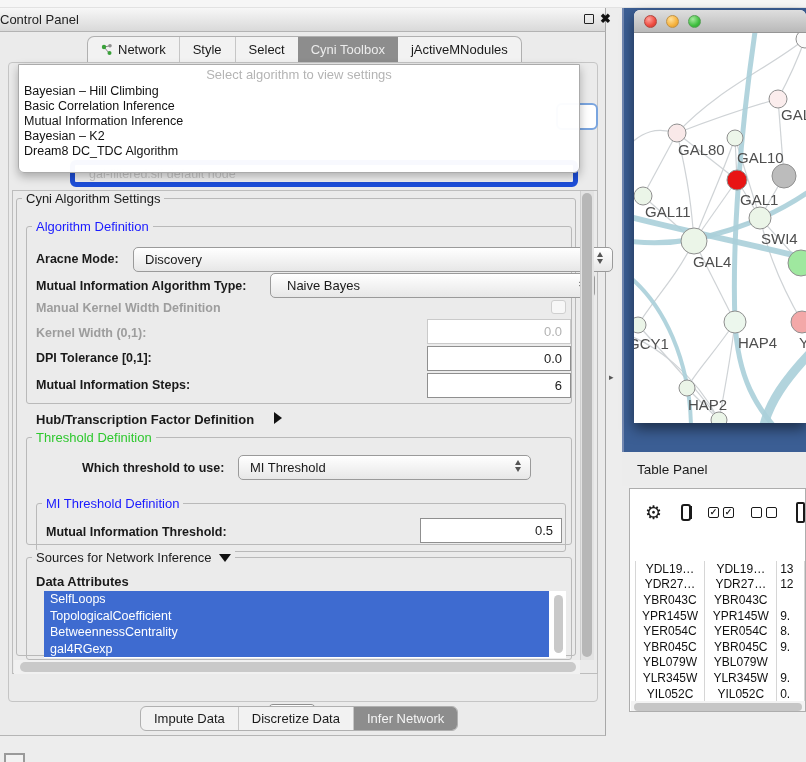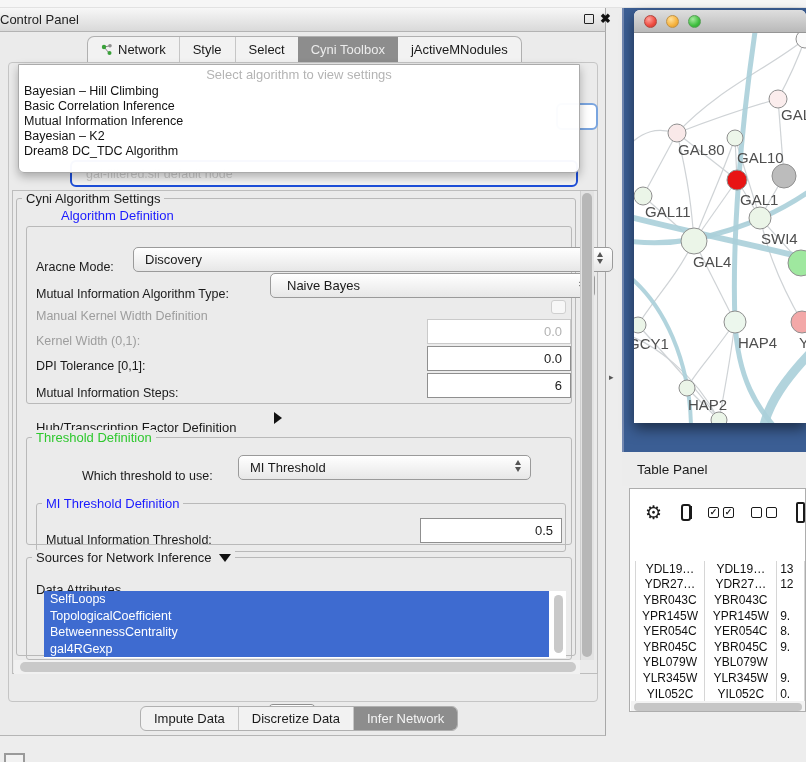--- a/index.html
+++ b/index.html
@@ -21,21 +21,21 @@
   .tabstrip { left:87px; top:36px; height:26px; display:flex; align-items:stretch;
       background:#f2f2f2; border:1px solid #b0b0b0; border-bottom:none; border-radius:7px 7px 0 0; overflow:hidden; }
   .tabstrip .tab { display:flex; align-items:center; gap:5px; padding:0 13px; font-size:13px; color:#1a1a1a; white-space:nowrap; }
   .tabstrip .tab + .tab { border-left:1px solid #c6c6c6; }
   .tabstrip .tab.selected { background:#8d8d8d; color:#ececec; border-left:none; }
   .tabstrip .tab.selected + .tab { border-left:none; }
 
   .panel-outline { left:8px; top:62px; width:590px; height:640px; border:1px solid #c5c5c5; border-radius:4px; background:#ebebeb; }
 
   
-  .frag-combo { left:70px; top:160px; width:508px; height:27px; border:2px solid #1d4ed8; border-radius:6px;
+  .frag-combo { left:70px; top:160px; width:508px; height:27px; border:5px solid #1d4ed8; border-radius:6px;
       background:#f3f3f3; color:#c9c9c9; font-size:12.5px; display:flex; align-items:center; padding-left:14px; z-index:5; }
   .frag-blue { left:556px; top:103px; width:42px; height:27px; border:2px solid #7aa5df; border-radius:6px; background:#fff; z-index:5; }
 
   
   .dropdown { left:18px; top:64px; width:562px; height:109px; background:rgba(255,255,255,0.97);
       border:1px solid #ababab; border-radius:0 0 6px 6px; box-shadow:0 4px 10px rgba(0,0,0,0.28); z-index:50; }
   .dd-prompt { height:19px; text-align:center; color:#b4b4b4; font-size:13px; line-height:20px; }
   .dd-item { height:15px; line-height:15px; font-size:12.5px; padding-left:5px; color:#111; white-space:nowrap; }
   .dd-item.hl { font-weight:bold; }
 
@@ -45,21 +45,21 @@
   .vscroll-thumb { left:582px; top:193px; width:10px; height:464px; background:#b7b7b7; border-radius:5px; }
   .hscroll-track { left:14px; top:660px; width:566px; height:14px; background:#f1f1f1; }
   .hscroll-thumb { left:20px; top:662px; width:556px; height:10px; background:#c9c9c9; border-radius:5px; }
 
   
   .groupbox { position:absolute; border:1px solid #b9b9b9; border-radius:3px; }
   .grouplabel { position:absolute; background:#ebebeb; padding:0 4px; font-size:13px; white-space:nowrap; }
   .lbl-blue { color:#1a1aff; }
   .lbl-green { color:#2ec82e; }
 
-  .fldlabel { position:absolute; font-size:12.5px; font-weight:normal; white-space:nowrap;margin-top:8px; }
+  .fldlabel { position:absolute; font-size:12.5px; font-weight:bold; white-space:nowrap; }
   .fldlabel.disabled { color:#9d9d9d; }
 
   .combo { position:absolute; border:1px solid #9a9a9a; border-radius:5px; background:linear-gradient(#ffffff,#e7e7e7);
       font-size:13px; display:flex; align-items:center; padding-left:11px; height:25px; }
   .combo .spin { position:absolute; right:9px; top:4px; display:flex; flex-direction:column; gap:2px; }
   .tri-up { width:0; height:0; border-left:3.5px solid transparent; border-right:3.5px solid transparent; border-bottom:5px solid #555; }
   .tri-dn { width:0; height:0; border-left:3.5px solid transparent; border-right:3.5px solid transparent; border-top:5px solid #555; }
 
   .numinput { position:absolute; height:25px; background:#fff; border:1px solid #8f8f8f; font-size:13px;
       display:flex; align-items:center; justify-content:flex-end; padding-right:8px; }
@@ -171,21 +171,21 @@
         <div class="dd-item">Dream8 DC_TDC Algorithm</div>
       </div>
   </div>
 
   <div class="abs settings-viewport"></div>
 
   <div class="groupbox" style="left:16px; top:198px; width:560px; height:458px;"></div>
   <span class="grouplabel" style="left:22px; top:191px;">Cyni Algorithm Settings</span>
 
   <div class="groupbox" style="left:26px; top:226px; width:546px; height:178px;"></div>
-  <span class="grouplabel lbl-blue" style="left:32px; top:208px;margin-left:25px;">Algorithm Definition</span>
+  <span class="grouplabel lbl-blue" style="left:32px; top:219px;">Algorithm Definition</span>
 
   <span class="fldlabel" style="left:36px; top:252px;">Aracne Mode:</span>
   <div class="combo" style="left:133px; top:247px; width:480px;">
     <span>Discovery</span>
     <span class="spin">
         <i class="tri-up"></i>
         <i class="tri-dn"></i>
       </span>
   </div>
 

